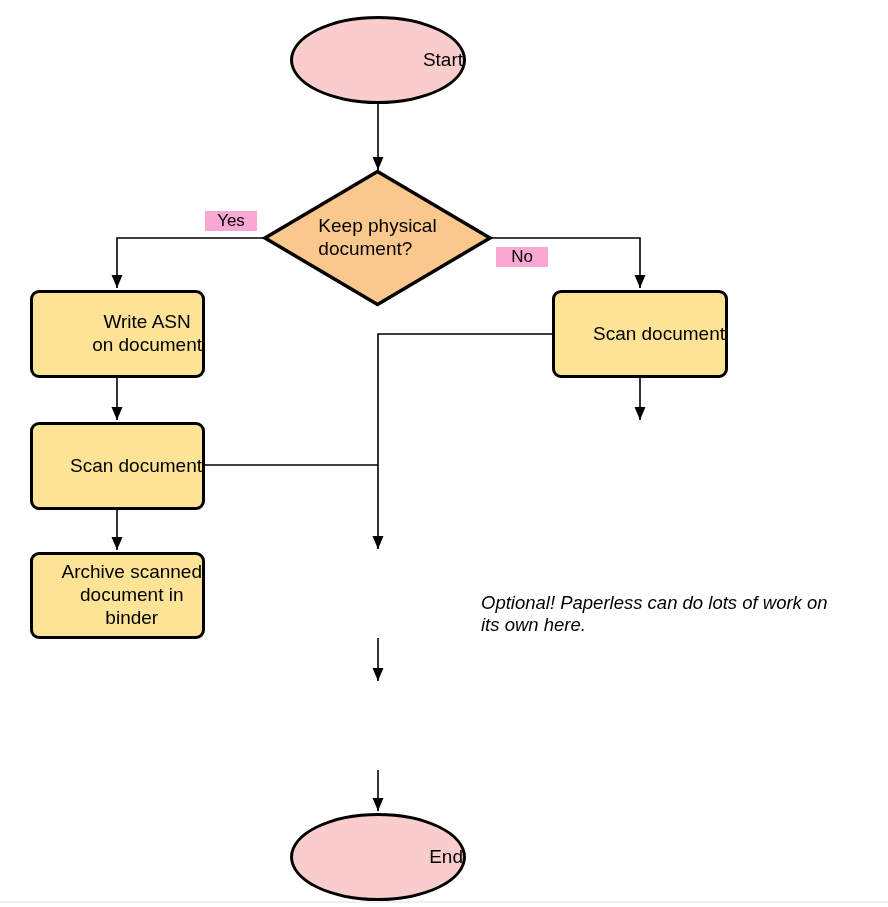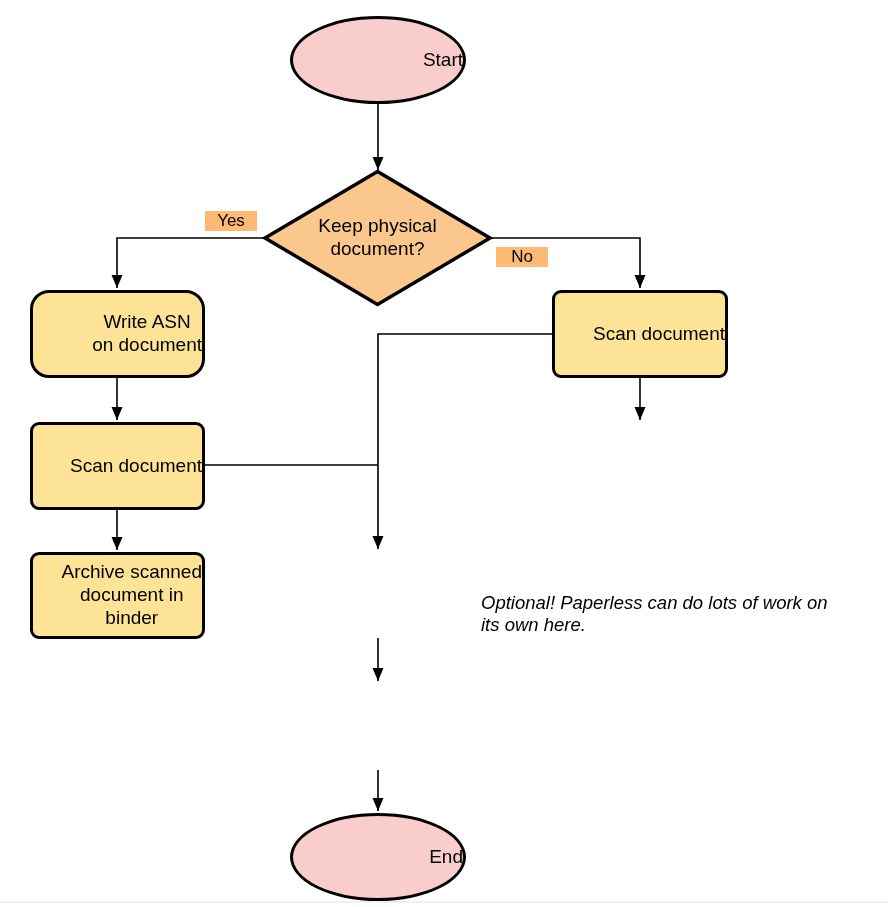--- a/index.html
+++ b/index.html
@@ -37,52 +37,52 @@
   .terminator {
     background: #F8CDCC;
     border: 3.5px solid #000000;
     border-radius: 50%;
   }
   .diamond-label {
     position: absolute;
     display: flex;
     align-items: center;
     justify-content: center;
-    text-align: center;
+    text-align: left;
     font-size: 19px;
     line-height: 1.21;
     white-space: pre-line;
   }
   .edge-label {
     position: absolute;
     font-size: 17px;
     line-height: 20px;
     text-align: center;
-    background: #fdba74;
+    background: #f9a8d4;
     padding: 0 2px;
   }
   .annotation {
     position: absolute;
     font-size: 18.5px;
     line-height: 22px;
     font-style: italic;
     white-space: pre-line;
   }
   .page-divider {
     position: absolute;
     left: 0;
     top: 901px;
     width: 888px;
     height: 0;
     border-top: 2px solid #f0f0f0;
   }
 
   
   #n-start        { left: 290px; top: 16px;  width: 176px; height: 88px; }
-  #n-write-asn    { left: 30px;  top: 290px; width: 175px; height: 88px; border-radius: 19px; }
+  #n-write-asn    { left: 30px;  top: 290px; width: 175px; height: 88px; }
   #n-scan-left    { left: 30px;  top: 422px; width: 175px; height: 88px; }
   #n-archive      { left: 30px;  top: 552px; width: 175px; height: 87px; }
   #n-scan-right   { left: 552px; top: 290px; width: 176px; height: 88px; }
   #n-trash        { left: 552px; top: 422px; width: 176px; height: 88px; }
   #n-tagging      { left: 290px; top: 551px; width: 177px; height: 87px; }
   #n-remove-inbox { left: 290px; top: 683px; width: 177px; height: 87px; }
   #n-end          { left: 290px; top: 813px; width: 176px; height: 88px; }
   #n-decision-label { left: 265px; top: 185px; width: 225px; height: 106px; }
   #lbl-yes { left: 205px; top: 211px; width: 48px; }
   #lbl-no  { left: 496px; top: 211px; width: 48px; margin-top: 36px; }

